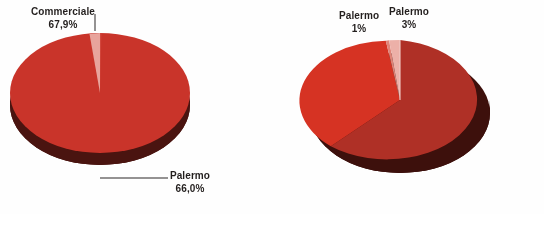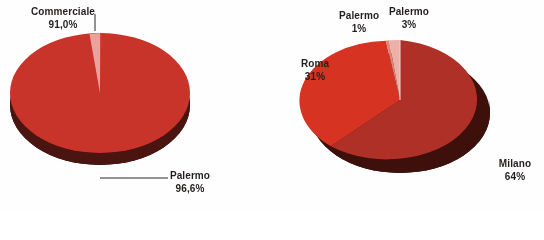--- a/index.html
+++ b/index.html
@@ -72,26 +72,26 @@
         <path d="M 100 93 L 100 33 L 101.4 33.05 Z" fill="#d8564a" opacity="0.55"></path>
 
         <line x1="95" y1="14" x2="95" y2="31" stroke="#2b2726" stroke-width="1"></line>
 
         <polyline points="100,178 168,178" fill="none" stroke="#2b2726" stroke-width="1"></polyline>
       </g>
     </svg>
 
     <div class="slice-label align-center" style="left:27px; top:6px; width:72px;">
       <span class="lbl-name">Commerciale</span>
-      <span class="lbl-val">91,0%</span>
+      <span class="lbl-val">67,9%</span>
     </div>
 
     <div class="slice-label align-center" style="left:168px; top:170px; width:44px;">
       <span class="lbl-name">Palermo</span>
-      <span class="lbl-val">96,6%</span>
+      <span class="lbl-val">66,0%</span>
     </div>
   </div>
 
   <div class="chart-panel" id="chart-right">
 
     <svg class="pie-svg" width="272" height="214" viewBox="0 0 272 214">
       <defs>
         <clipPath id="clipR">
           <rect x="0" y="0" width="272" height="214"></rect>
         </clipPath>
@@ -116,24 +116,16 @@
     <div class="slice-label align-center" style="left:67px; top:10px; width:40px;">
       <span class="lbl-name">Palermo</span>
       <span class="lbl-val">1%</span>
     </div>
 
     <div class="slice-label align-center" style="left:113px; top:6px; width:48px;">
       <span class="lbl-name">Palermo</span>
       <span class="lbl-val">3%</span>
     </div>
 
-    <div class="slice-label align-center" style="left:24px; top:58px; width:38px;">
-      <span class="lbl-name">Roma</span>
-      <span class="lbl-val">31%</span>
-    </div>
 
-    <div class="slice-label align-center" style="left:222px; top:158px; width:42px;">
-      <span class="lbl-name">Milano</span>
-      <span class="lbl-val">64%</span>
-    </div>
   </div>
 
 </div>
 
 </body></html>

